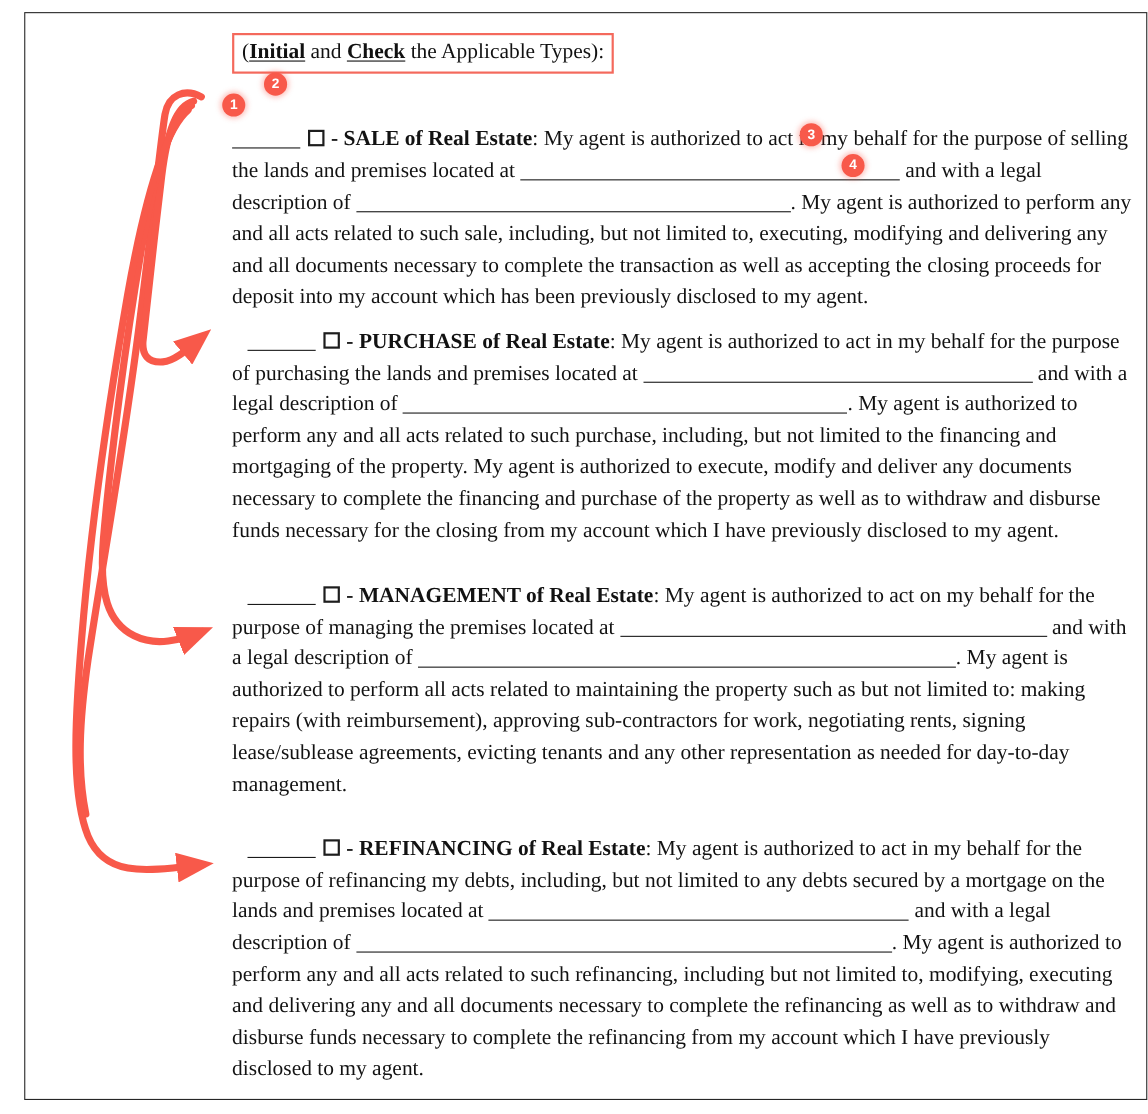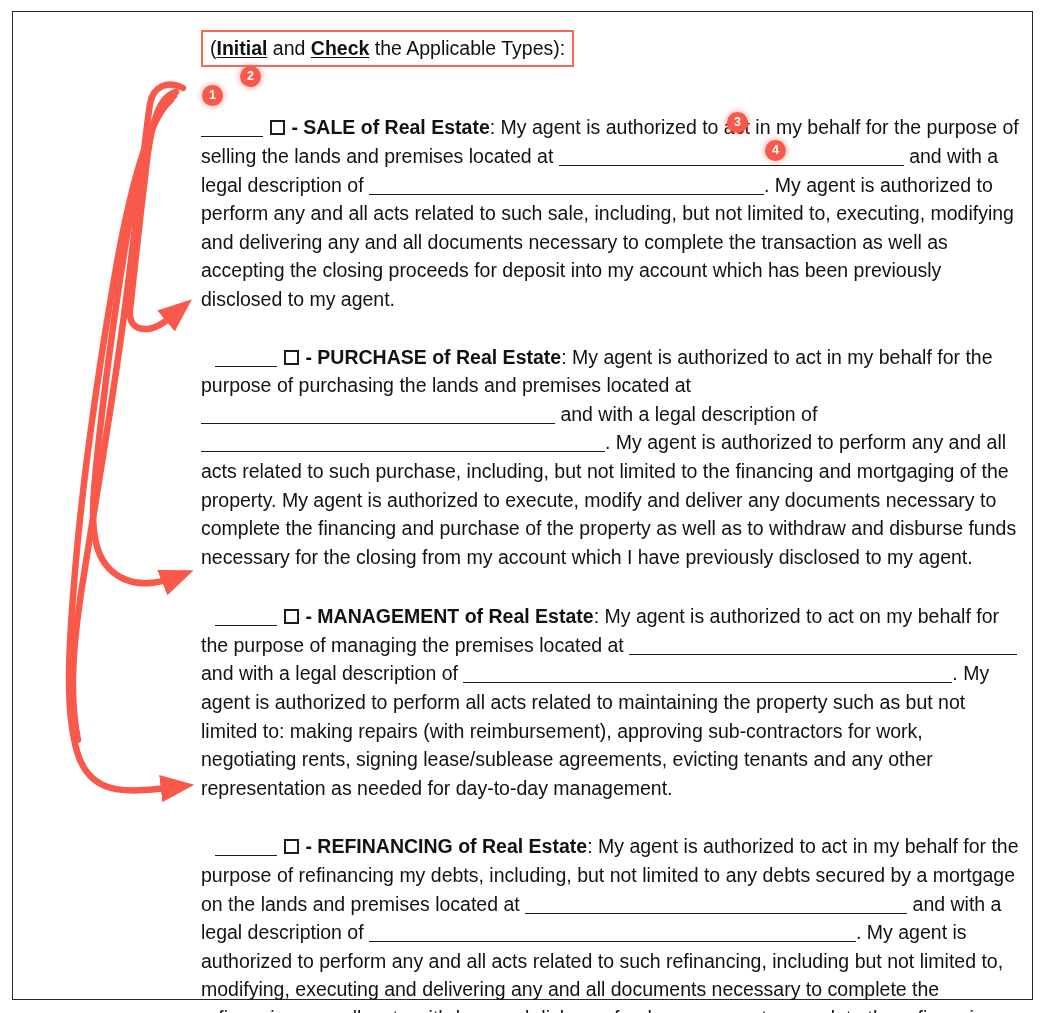--- a/index.html
+++ b/index.html
@@ -13,27 +13,28 @@
   }
   #page {
     position: relative;
     width: 1044px;
     height: 1013px;
     background: #ffffff;
     overflow: hidden;
   }
   #page-border {
     position: absolute;
-    left: 12px;
+    left: 22px;
     top: 11px;
     width: 1021px;
     height: 989px;
     border: 1.6px solid #272727;
     box-sizing: border-box;
     background: #ffffff;
+    font-family: Liberation Serif, serif;
   }
   #doc-body {
     position: absolute;
     left: 188px;
     top: 18px;
     width: 818px;
   }
   .headline-box {
     display: inline-block;
     border: 2.2px solid #f4695c;
@@ -81,21 +82,21 @@
   }
   .initial-blank {
     display: inline-block;
     width: 62px;
     border-bottom: 1.7px solid #1a1a1a;
     height: 17px;
     vertical-align: -3px;
     margin-right: 6px;
   }
   .gap-sale    { margin-top: 34px; }
-  .gap-purch   { margin-top: 29px; }
+  .gap-purch   { margin-top: 12px; }
   .gap-manage  { margin-top: 31px; }
   .gap-refi    { margin-top: 30px; }
   .indent { display: inline-block; width: 14px; }
 
   
   .badge {
     position: absolute;
     width: 21px;
     height: 21px;
     border-radius: 50%;

